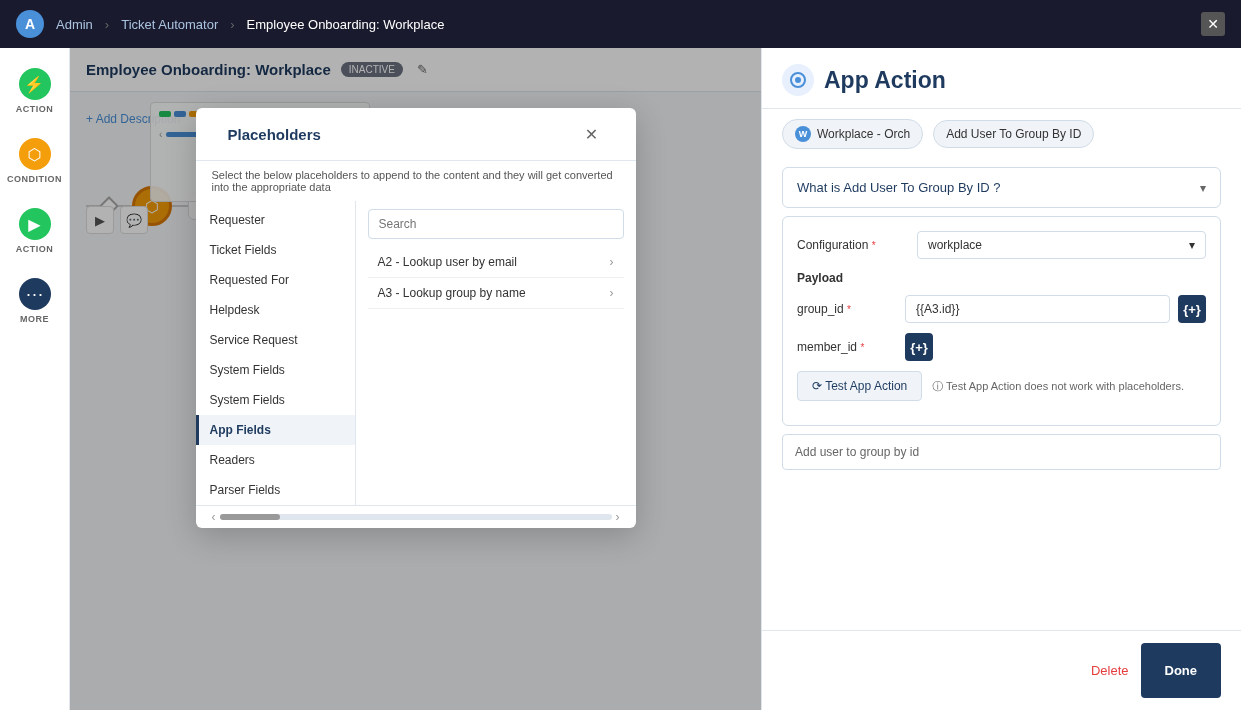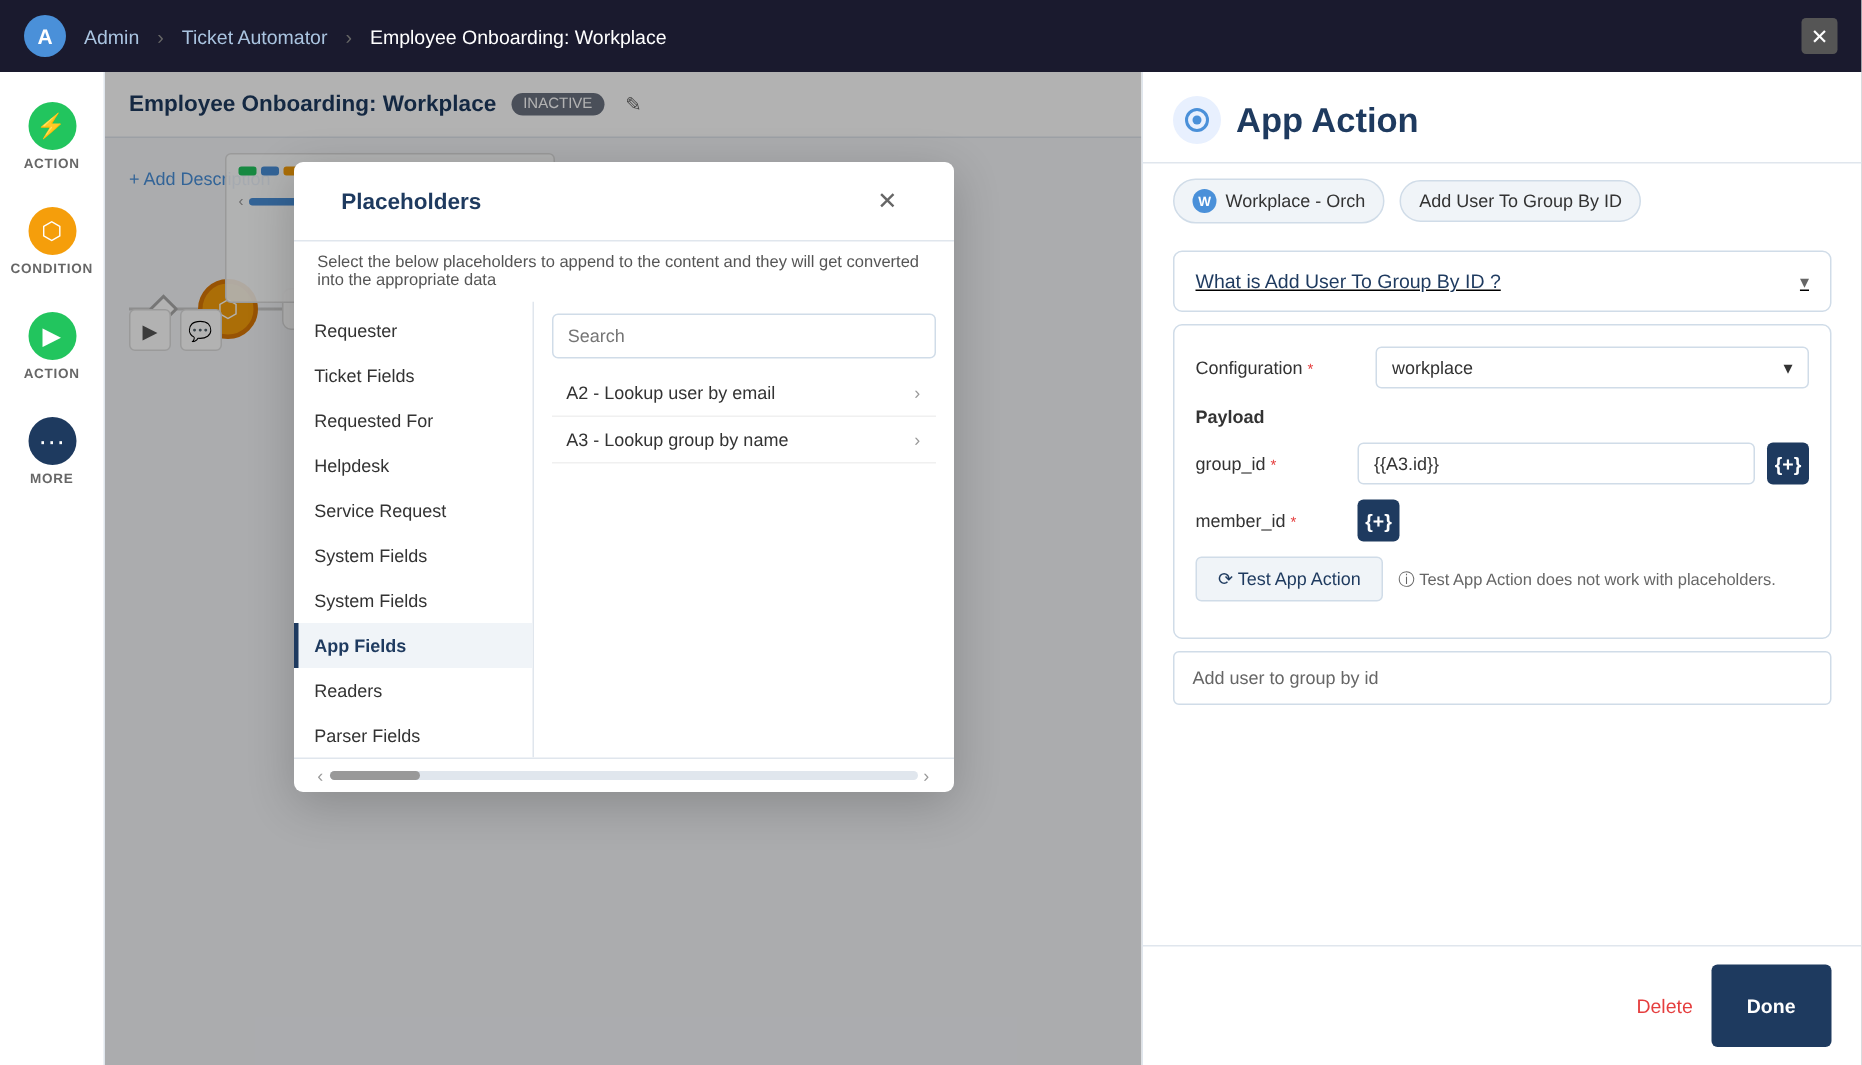--- a/index.html
+++ b/index.html
@@ -225,21 +225,20 @@
       font-size: 12px;
       color: #333;
       cursor: pointer;
     }
 
     
     .accordion {
       border: 1px solid #d0dce8;
       border-radius: 6px;
       margin: 8px 0;
-      text-decoration: underline;
     }
     .accordion-header {
       padding: 12px 14px;
       display: flex;
       align-items: center;
       justify-content: space-between;
       cursor: pointer;
       font-size: 13px;
       color: #1e3a5f;
       font-weight: 500;

